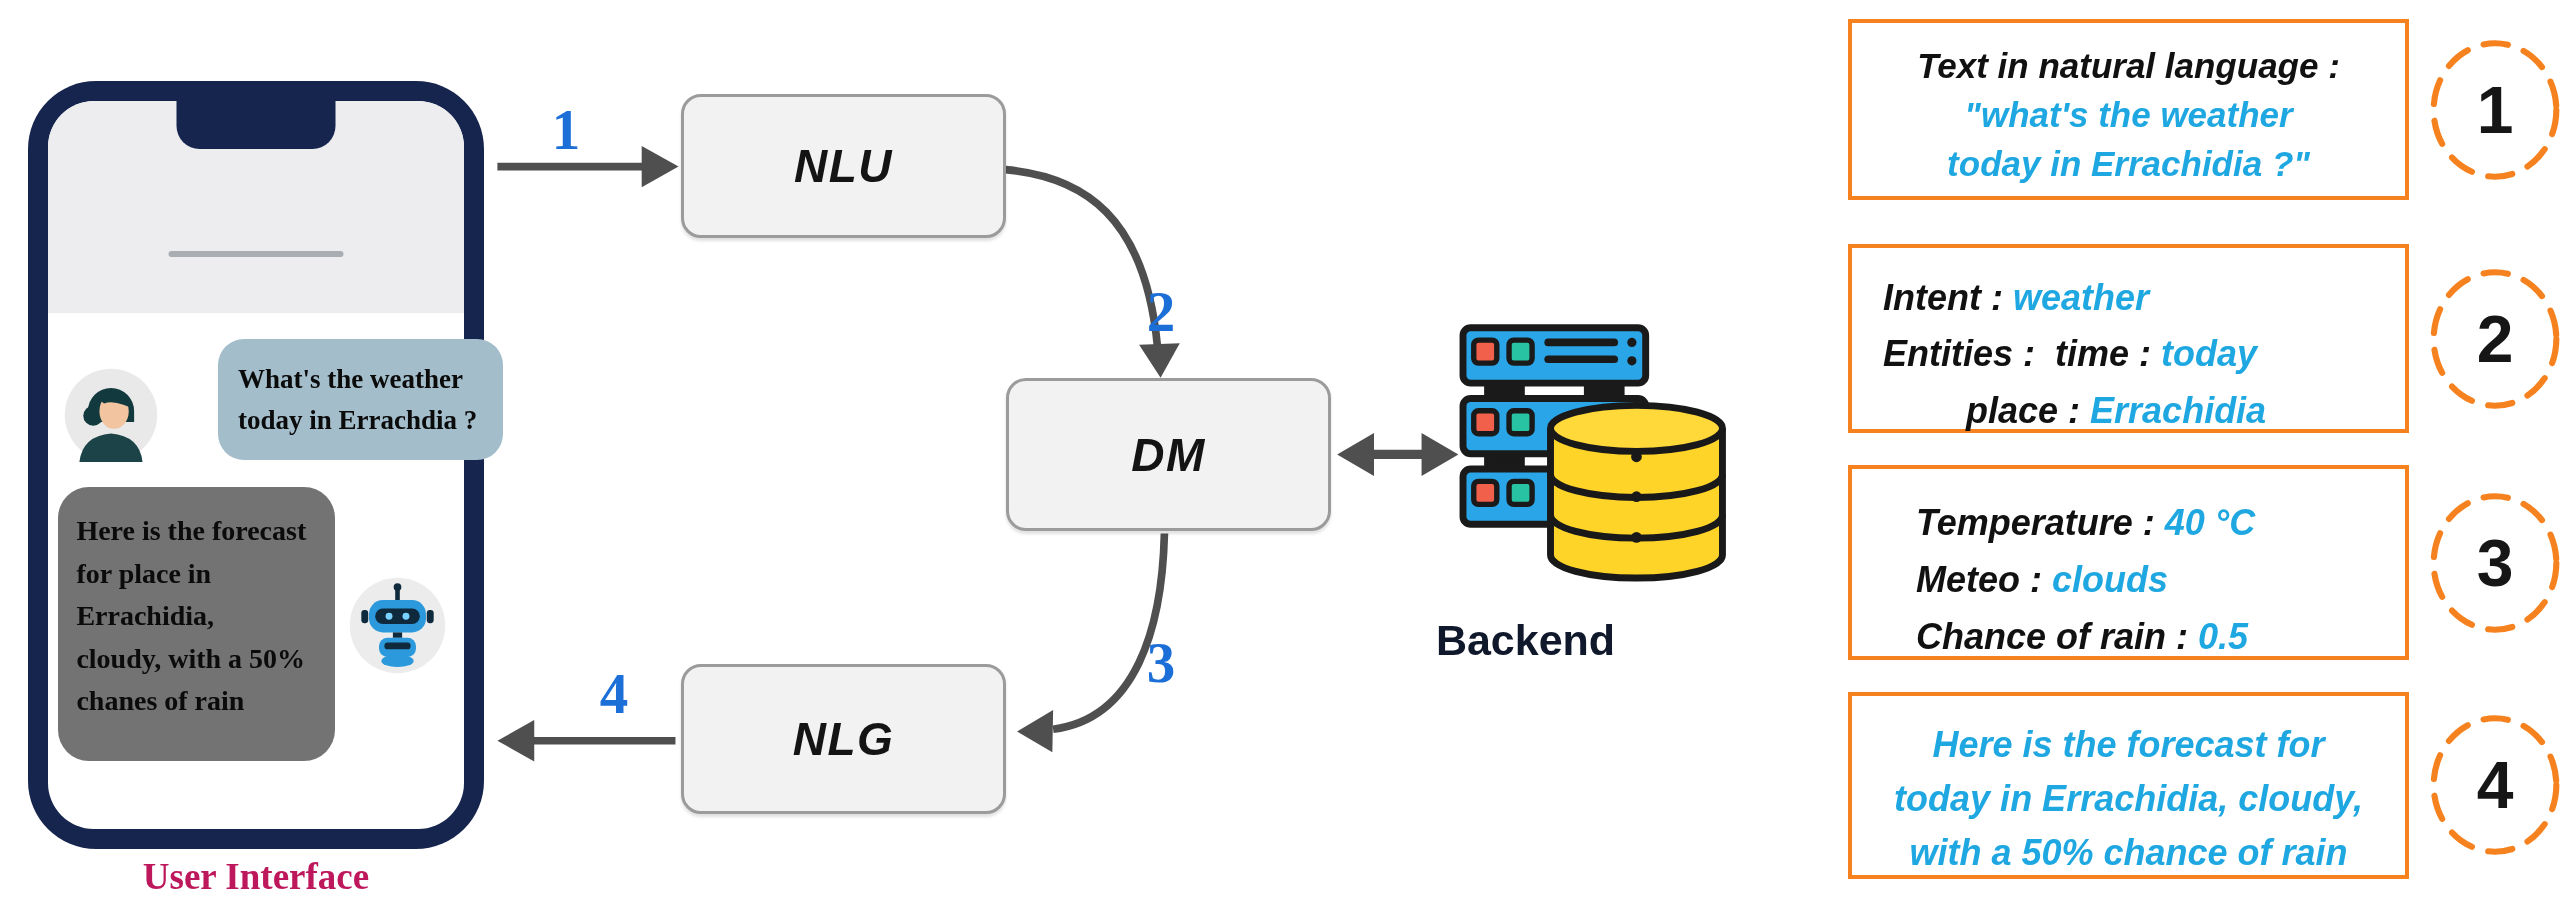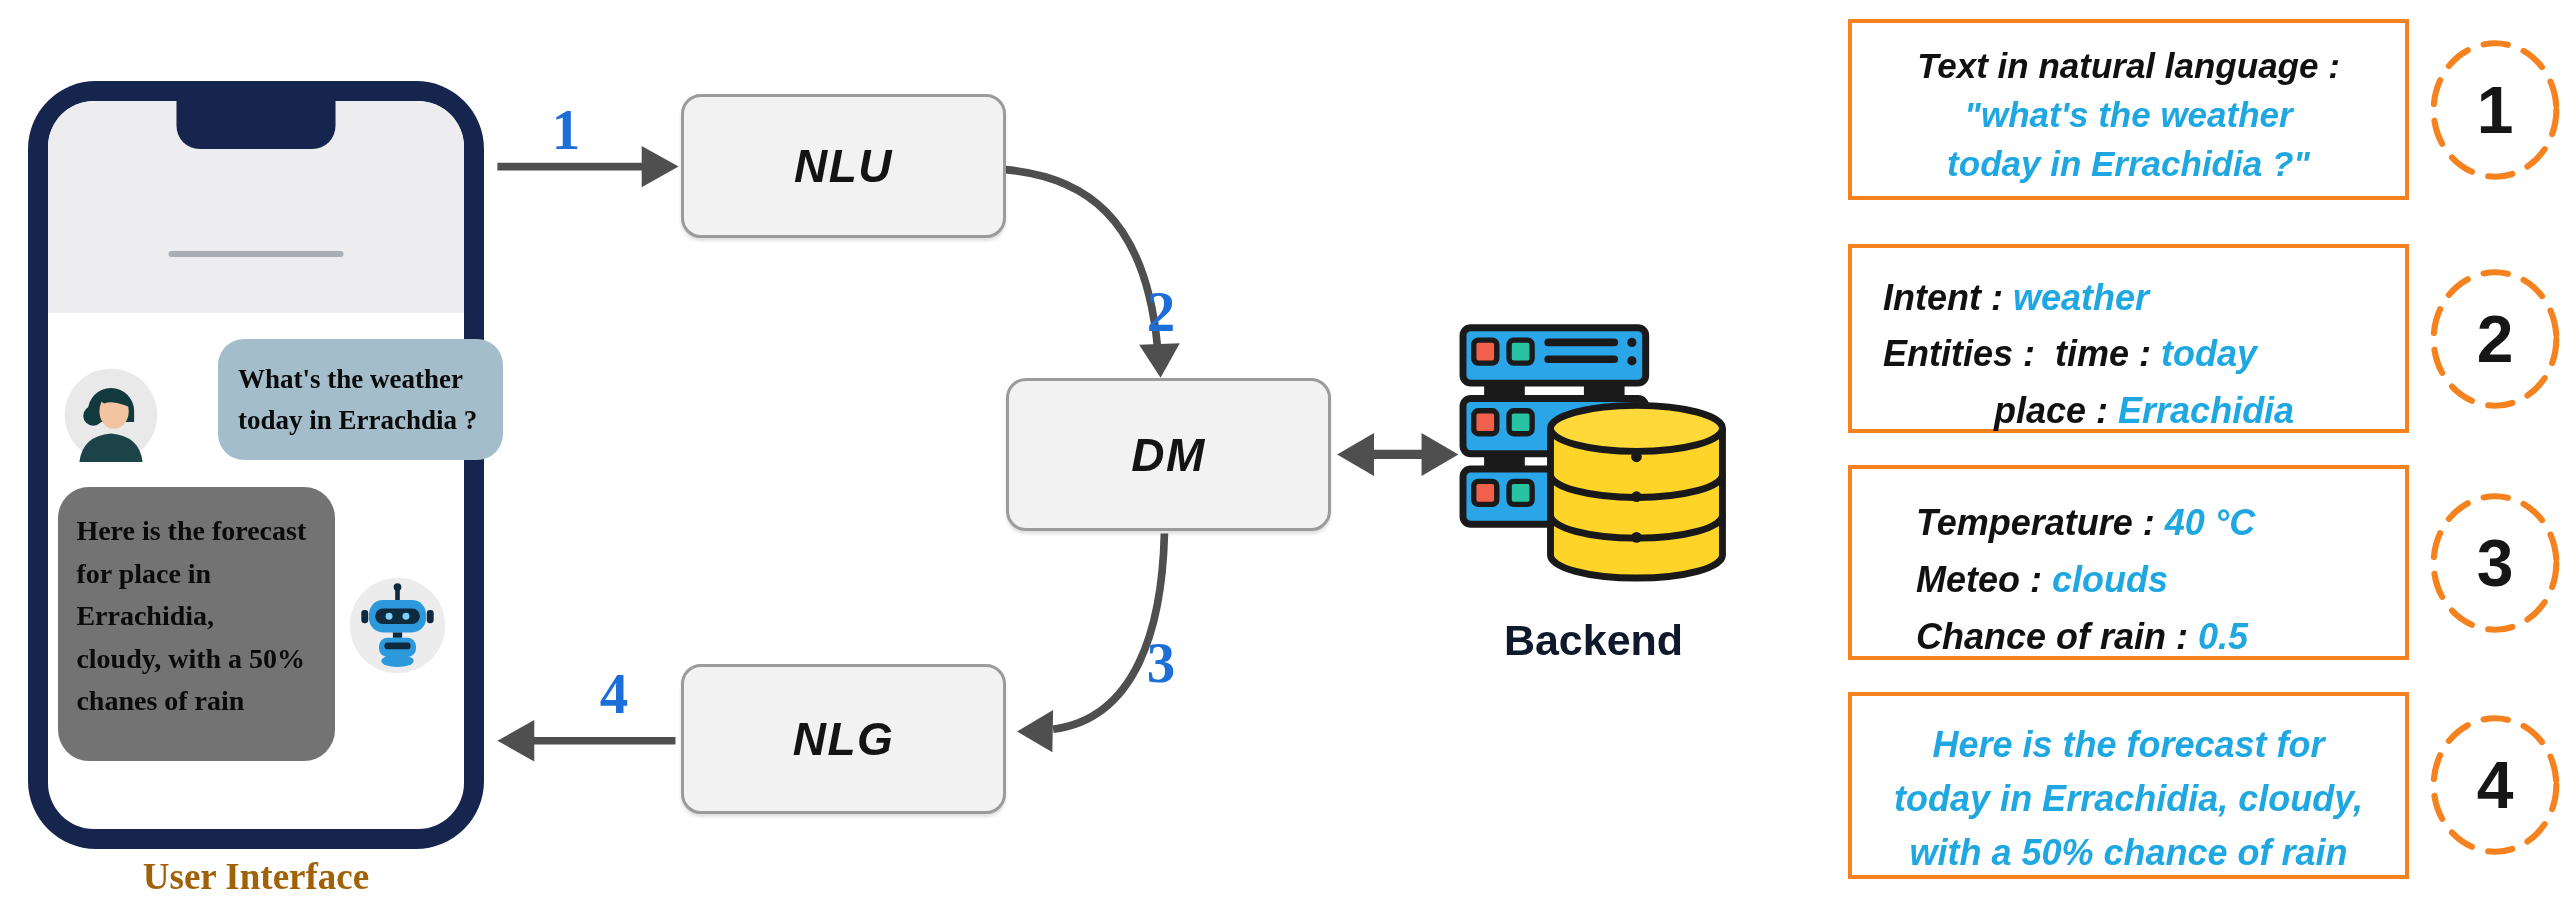--- a/index.html
+++ b/index.html
@@ -35,55 +35,55 @@
     border-radius:26px; font-size:27px; line-height:1.5;
     display:flex; flex-direction:column; justify-content:center; padding-left:20px; box-sizing:border-box;margin-left:48px;
   }
   .bubble-bot {
     left:58px; top:487px; width:277px; height:274px; background:#737373;
     border-radius:31px; font-size:28px; line-height:1.52;
     padding:23px 0 0 18.4px; box-sizing:border-box;
   }
   .ui-label {
     position:absolute; left:28px; top:855px; width:456px; text-align:center;
-    font-family:"Liberation Serif", serif; font-weight:700; font-size:37px; color:#a16207;
+    font-family:"Liberation Serif", serif; font-weight:700; font-size:37px; color:#be185d;
   }
   
   .node {
     position:absolute; background:#F2F2F3; border:3.1px solid #9B9B9B; border-radius:20px;
     display:flex; align-items:center; justify-content:center;
     font-weight:700; font-size:46px; letter-spacing:1.5px; color:#141414;
     box-shadow:0 2.3px 3.1px rgba(0,0,0,0.12); box-sizing:border-box;font-style:italic;
   }
   .node-nlu { left:681px; top:94px; width:325px; height:144px; }
   .node-dm  { left:1006px; top:378px; width:325px; height:153px; }
   .node-nlg { left:681px; top:664px; width:325px; height:150px; }
   .step-num {
     position:absolute; transform:translate(-50%,-50%);
     font-family:"Liberation Serif", serif; font-weight:700; font-size:57px; color:#1D6FD8;
   }
   .backend-label {
-    position:absolute; left:1460px; top:616px; width:267px; text-align:center;
+    position:absolute; left:1392px; top:616px; width:267px; text-align:center;
     font-weight:700; font-size:43px; color:#10182B;
   }
   
   .overlay { position:absolute; left:0; top:0; pointer-events:none; }
   
   .anno-box {
     position:absolute; left:1848px; width:561px; background:#ffffff;
     border:4.6px solid #F5821F; box-sizing:border-box; font-weight:700; color:#111111;font-style:italic;
   }
   .anno-1 { top:19px;  height:181px; text-align:center; padding-top:18.4px; font-size:35px; line-height:1.4; }
   .anno-2 { top:244px; height:189px; padding:21.5px 0 0 31px; font-size:36px; line-height:1.58; }
   .anno-3 { top:465px; height:195px; padding:26px 0 0 64px; font-size:36px; line-height:1.58; }
   .anno-4 { top:692px; height:187px; text-align:center; padding-top:21.5px; font-size:36px; line-height:1.5; }
   .anno-line { display:block; white-space:pre; }
   .t-black { color:#111111; }
   .t-blue  { color:#1EA7E0; }
-  .indent-place { margin-left:111px; }
+  .indent-place { margin-left:83px; }
   .num-circle { position:absolute; left:2426px; width:138px; height:146px; }
   .num-circle .digit {
     position:absolute; left:0; top:0; width:138px; height:146px;
     display:flex; align-items:center; justify-content:center;
     font-weight:700; font-size:66px; color:#161616;
   }
   .c1 { top:37px; } .c2 { top:266px; } .c3 { top:490px; } .c4 { top:712px; }
 </style>
 </head>
 <body>

